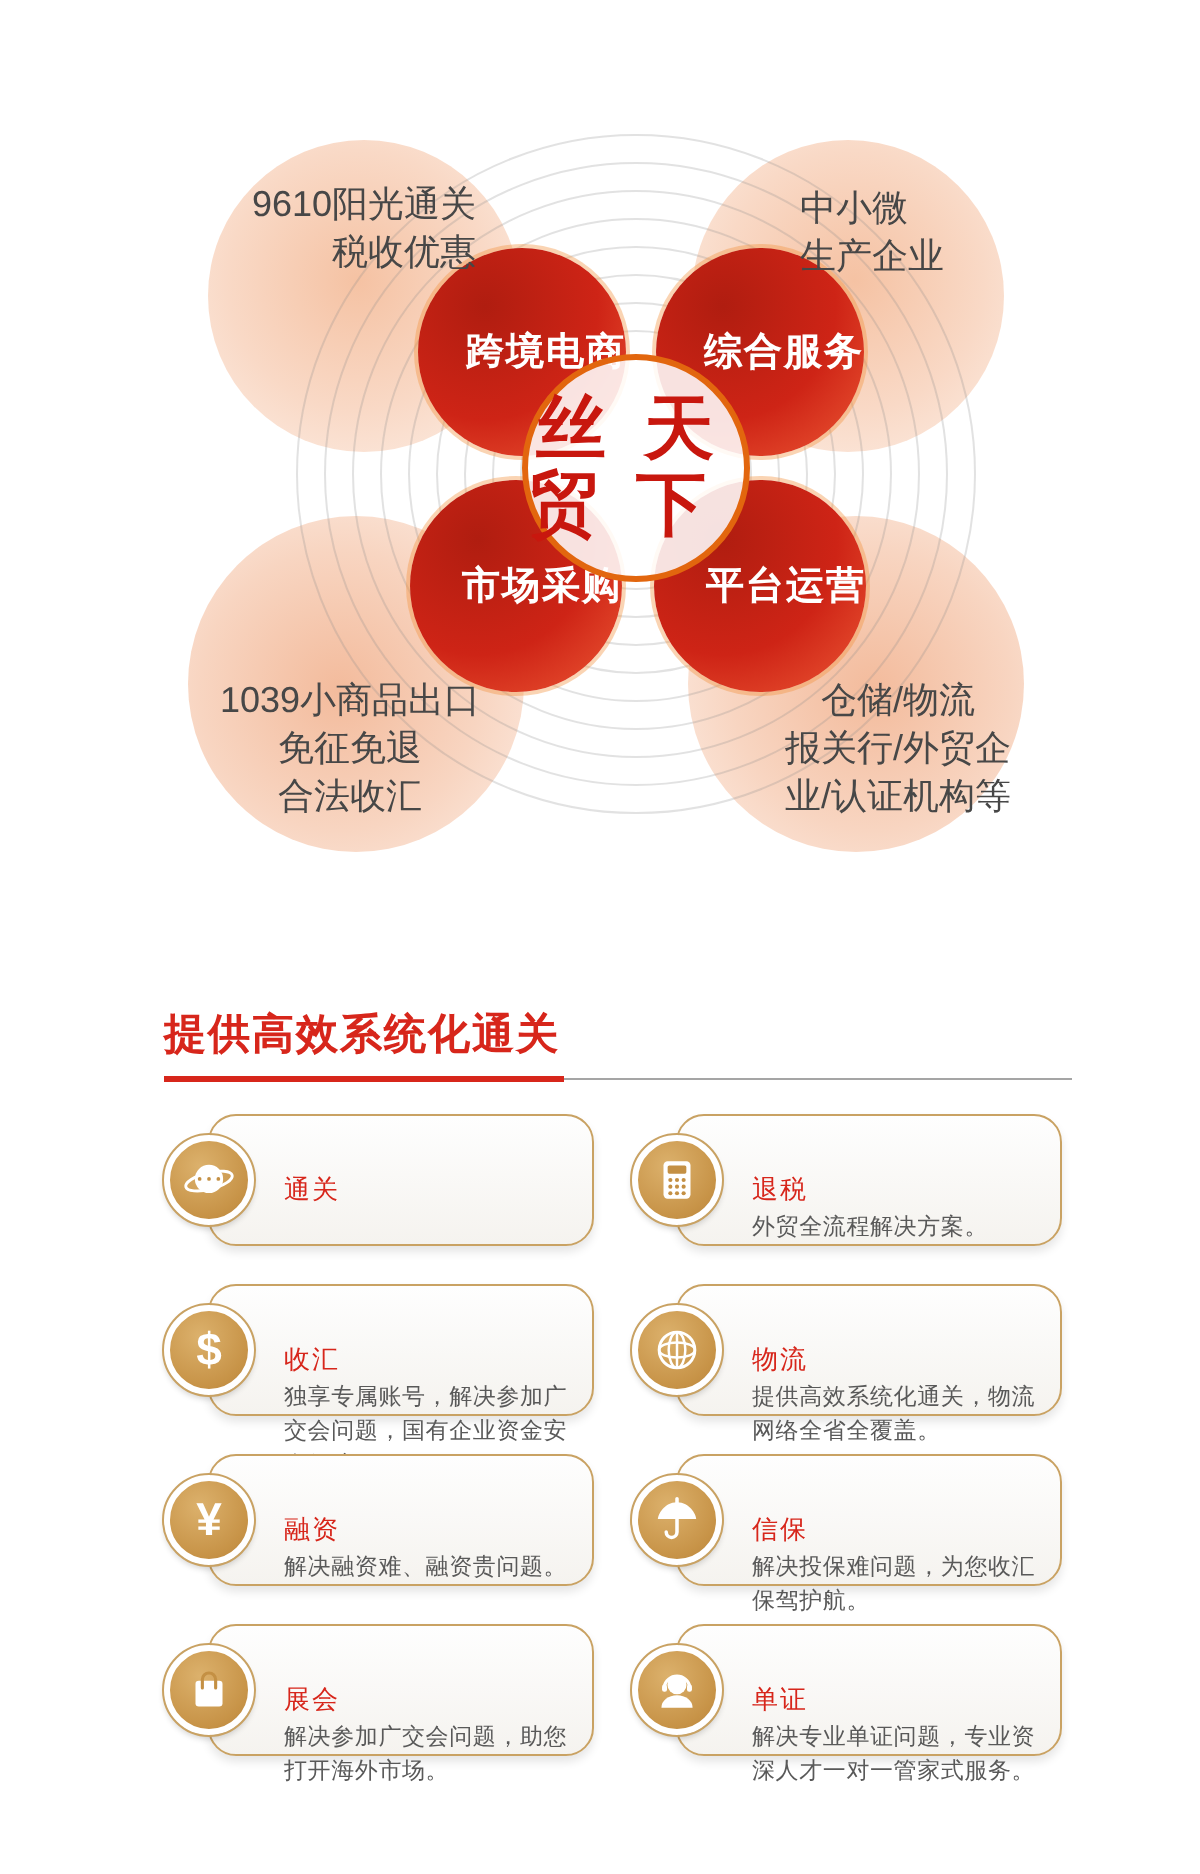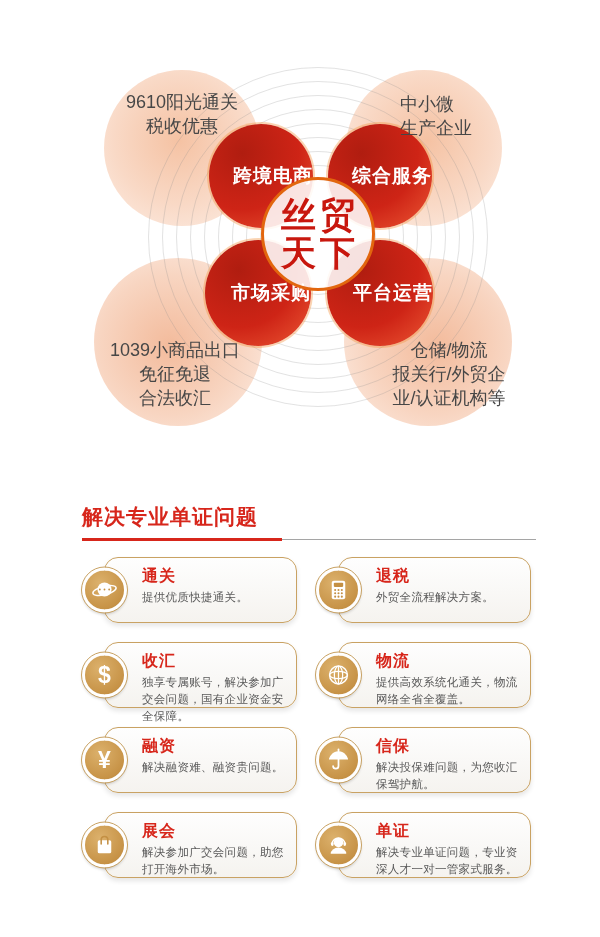--- a/index.html
+++ b/index.html
@@ -22,25 +22,25 @@
     background:radial-gradient(circle at 32% 28%, #b01d10 0%, #ce2416 55%, #ee5b36 102%);
     box-shadow:0 0 0 2px rgba(242,148,66,0.40);
     color:#ffffff; font-weight:bold; font-size:19px; letter-spacing:1px; }
   .bubble.cross    { left:209px; top:124px; width:104px; height:104px; }
   .bubble.comp     { left:328px; top:124px; width:104px; height:104px; }
   .bubble.market   { left:205px; top:240px; width:106px; height:106px; }
   .bubble.platform { left:327px; top:240px; width:106px; height:106px; }
 
   .center-circle { position:absolute; z-index:4; left:261px; top:177px; width:114px; height:114px;
     border-radius:50%; background:rgba(255,255,255,0.87); border:3px solid #e2660e;
-    display:flex; flex-direction:column; align-items:center; justify-content:center;
+    display:flex; flex-direction:row; align-items:center; justify-content:center;
     color:#c8170e; font-weight:900; font-size:35px; line-height:38px; letter-spacing:4px; text-indent:4px; }
 
   .note { position:absolute; z-index:5; color:#474747; font-size:18px; line-height:24px; }
-  .note.tl { left:126px; top:90px;  text-align:center; }
+  .note.tl { left:126px; top:90px;  text-align:right; }
   .note.tr { left:400px; top:92px;  width:116px; text-align:left; }
   .note.bl { left:92px;  top:338px; width:166px; text-align:center; }
   .note.br { left:378px; top:338px; width:142px; text-align:center; }
 
   
   .solutions { position:relative; padding:28px 0 0 82px; }
   .sol-title { color:#d7261b; font-size:21px; font-weight:bold; letter-spacing:1px; }
   .rule { position:relative; width:454px; height:3px; margin-top:7px; }
   .rule-red  { position:absolute; left:0; top:0; width:200px; height:3px; background:#d7261b; }
   .rule-gray { position:absolute; left:200px; right:0; top:1px; height:1px; background:#a5a5a5; }
@@ -52,21 +52,21 @@
     box-shadow:0 3px 5px rgba(0,0,0,0.10); padding:8px 4px 0 37px; }
 
   .card-icon { position:absolute; left:-23px; top:50%; transform:translateY(-50%);
     width:45px; height:45px; border-radius:50%;
     background:radial-gradient(circle at 38% 32%, #dcb16c 0%, #c79347 70%, #b8843c 100%);
     border:3px solid #ffffff; outline:1.5px solid #c9a263;
     display:flex; align-items:center; justify-content:center;
     box-shadow:0 2px 3px rgba(0,0,0,0.18); color:#ffffff; }
   .card-icon .glyph { font-size:23px; font-weight:bold; line-height:1; }
 
-  .card-title { color:#d7261b; font-size:16px; font-weight:bold; letter-spacing:1px; }
+  .card-title { color:#d7261b; font-size:13px; font-weight:normal; letter-spacing:1px;margin-top:20px; }
   .card-desc  { margin-top:2px; color:#595959; font-size:11.5px; line-height:17px; letter-spacing:0.3px; }
 </style>
 </head>
 <body>
 
 <div class="diagram">
 
   <div class="pink tl"></div>
   <div class="pink tr"></div>
   <div class="pink bl"></div>
@@ -114,40 +114,39 @@
     <div>合法收汇</div>
   </div>
   <div class="note br">
     <div>仓储/物流</div>
     <div>报关行/外贸企</div>
     <div>业/认证机构等</div>
   </div>
 </div>
 
 <div class="solutions">
-  <div class="sol-title">解决专业单证问题</div>
+  <div class="sol-title">提供高效系统化通关</div>
   <div class="rule">
     <div class="rule-red"></div>
     <div class="rule-gray"></div>
   </div>
 
   <div class="cards">
 
     <div class="card">
       <div class="card-icon">
         <svg width="27" height="27" viewBox="0 0 26 26">
           <circle cx="13" cy="12.5" r="6.8" fill="#ffffff"></circle>
           <ellipse cx="13" cy="13.5" rx="11.5" ry="4" fill="none" stroke="#ffffff" stroke-width="1.4" transform="rotate(-14 13 13.5)"></ellipse>
           <circle cx="8.5" cy="12.5" r="0.9" fill="#c49044"></circle>
           <circle cx="13" cy="12.5" r="0.9" fill="#c49044"></circle>
           <circle cx="17.5" cy="12.5" r="0.9" fill="#c49044"></circle>
         </svg>
       </div>
       <div class="card-title">通关</div>
-      <div class="card-desc">提供优质快捷通关。</div>
     </div>
 
     <div class="card">
       <div class="card-icon">
         <svg width="27" height="27" viewBox="0 0 26 26">
           <rect x="6.5" y="4" width="13" height="18" rx="2" fill="#ffffff"></rect>
           <rect x="8.5" y="6" width="9" height="4" rx="0.8" fill="#c49044"></rect>
           <circle cx="9.8" cy="13" r="1" fill="#c49044"></circle>
             <circle cx="13" cy="13" r="1" fill="#c49044"></circle>
             <circle cx="16.2" cy="13" r="1" fill="#c49044"></circle>

